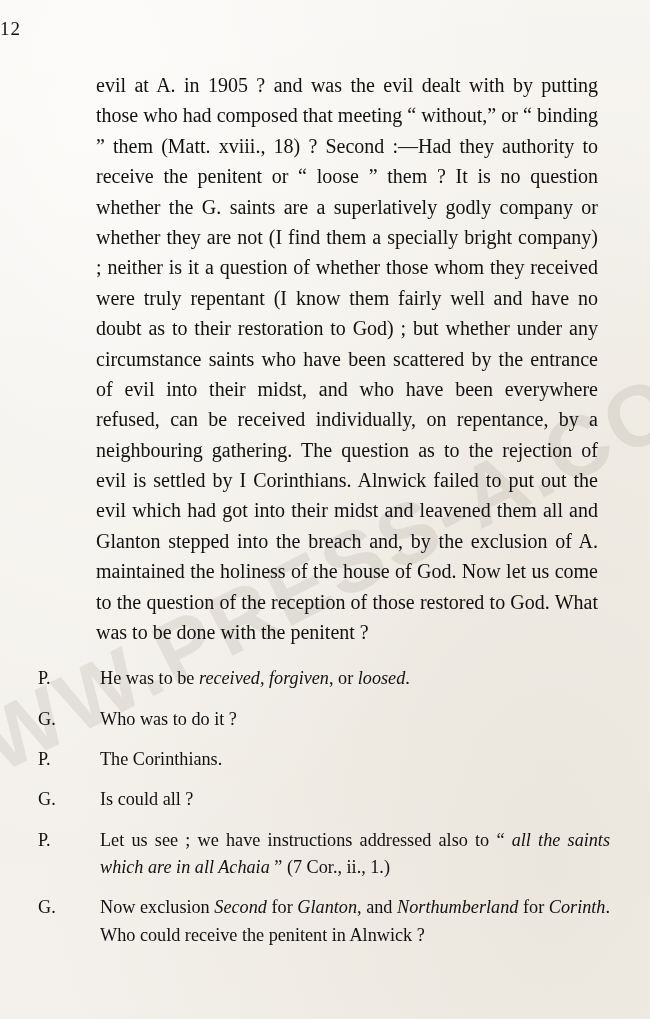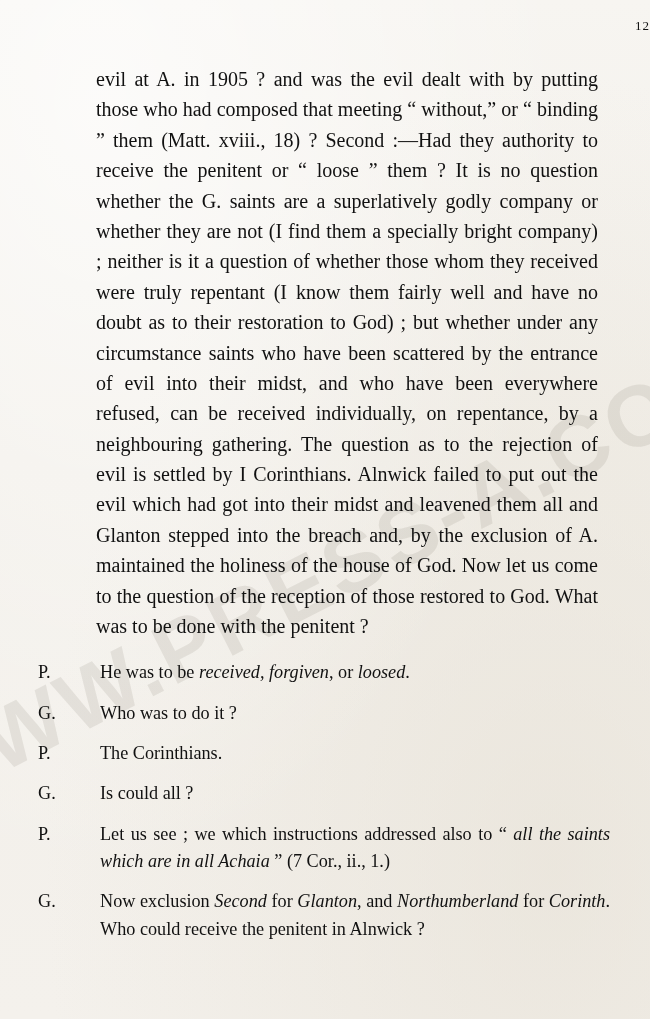--- a/index.html
+++ b/index.html
@@ -48,25 +48,24 @@
     color: rgba(140, 135, 125, 0.17);
     white-space: nowrap;
     pointer-events: none;
     user-select: none;
   }
   .content {
     position: relative;
     z-index: 2;
   }
   .page-number {
-    text-align: right;
-    font-size: 13px;
+    text-align: left;
+    font-size: 19px;
     margin-top: 18px;
     letter-spacing: 1px;
-    padding-left: 32px;
   }
   .body-block {
     margin: 30px 52px 0 96px;
     font-size: 20px;
     line-height: 1.52;
     text-align: justify;
     text-justify: inter-word;
     hyphens: none;
   }
   .body-block p {
@@ -123,21 +122,21 @@
         <div class="dline">
           <div class="speaker">P.</div>
           <div class="speech"><span>The Corinthians.</span></div>
         </div>
         <div class="dline">
           <div class="speaker">G.</div>
           <div class="speech"><span>Is could all ?</span></div>
         </div>
         <div class="dline">
           <div class="speaker">P.</div>
-          <div class="speech"><span>Let us see ;  we which instructions addressed also to “ </span><i>all the saints which are in all Achaia</i><span> ” (7 Cor., ii., 1.)</span></div>
+          <div class="speech"><span>Let us see ;  we have instructions addressed also to “ </span><i>all the saints which are in all Achaia</i><span> ” (7 Cor., ii., 1.)</span></div>
         </div>
         <div class="dline">
           <div class="speaker">G.</div>
           <div class="speech"><span>Now exclusion </span><i>Second</i><span> for </span><i>Glanton</i><span>, and </span><i>Northumberland</i><span> for </span><i>Corinth</i><span>.  Who could receive the penitent in Alnwick ?</span></div>
         </div>
       </div>
 
   </div>
 </div>
 

